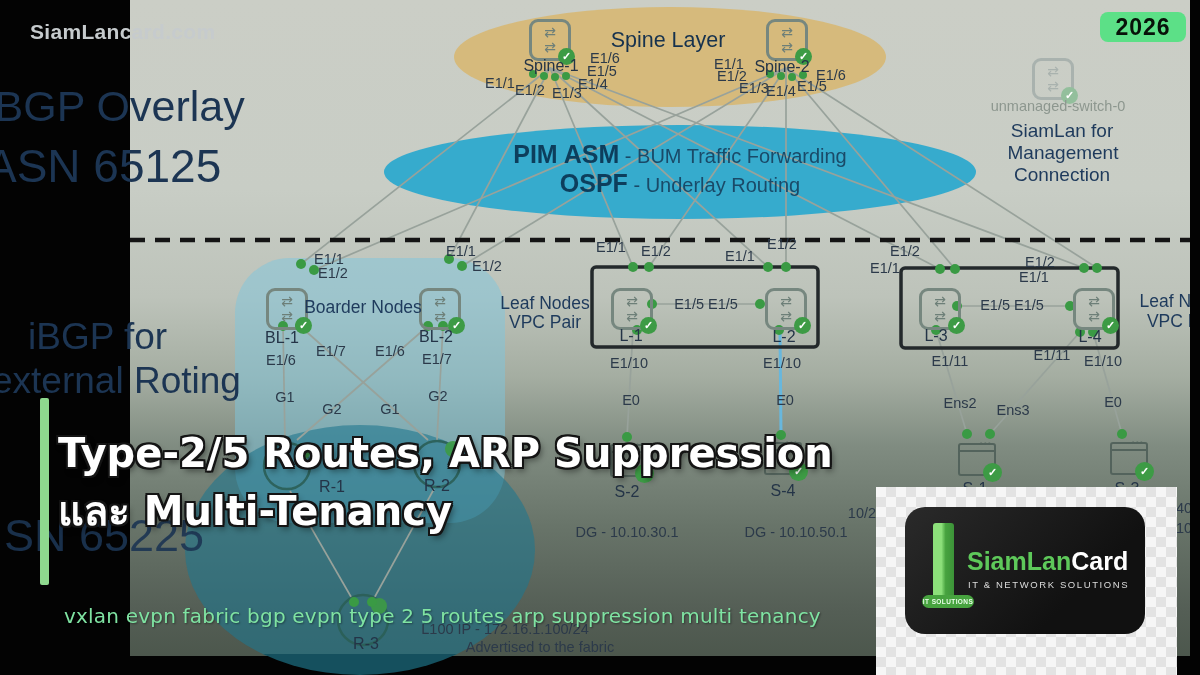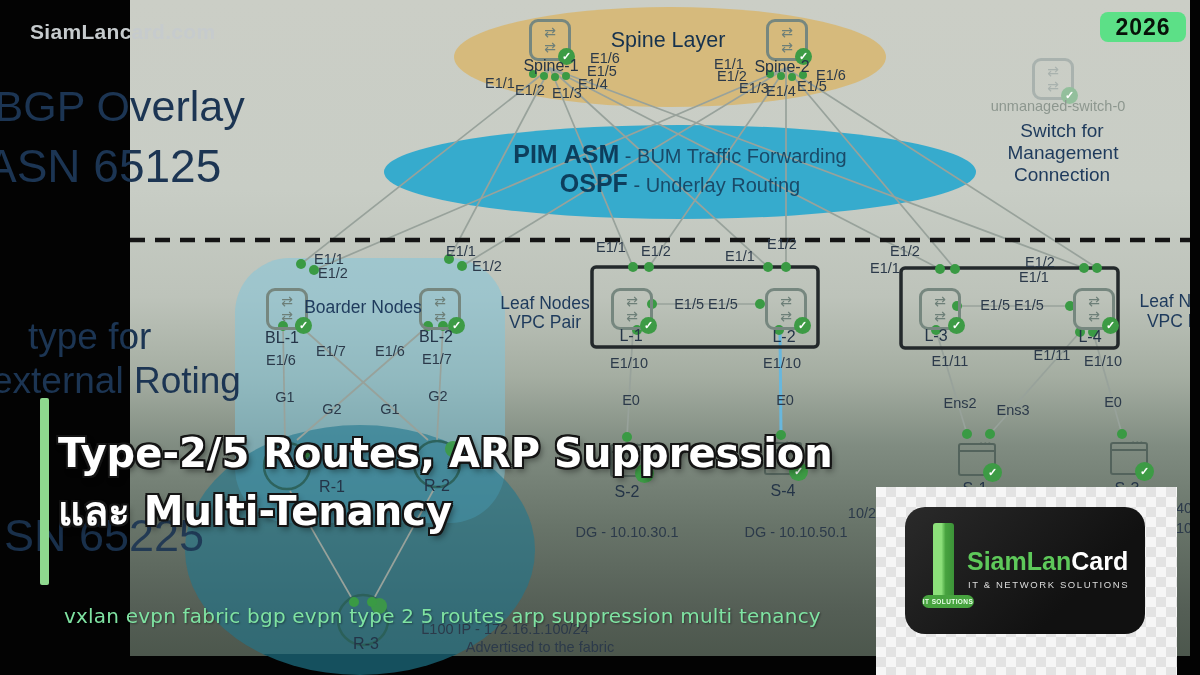--- a/index.html
+++ b/index.html
@@ -318,21 +318,21 @@
     <span class="lbl md" style="left: 1090px; top: 337px;">L-4</span>
     <span class="lbl sm" style="left: 950px; top: 361px;">E1/11</span>
     <span class="lbl sm" style="left: 1052px; top: 355px;">E1/11</span>
     <span class="lbl sm" style="left: 1103px; top: 361px;">E1/10</span>
     <span class="lbl sm" style="left: 960px; top: 403px;">Ens2</span>
     <span class="lbl sm" style="left: 1013px; top: 410px;">Ens3</span>
     <span class="lbl sm" style="left: 1113px; top: 402px;">E0</span>
     <span class="lbl cap" style="left: 1180px; top: 301px;">Leaf Node</span>
     <span class="lbl cap" style="left: 1180px; top: 321px;">VPC Pai</span>
     <span class="lbl dim" style="left: 1050px; top: 106px; margin-left: 8px;">unmanaged-switch-0</span>
-    <span class="lbl cap2" style="left: 1062px; top: 131px;">Switch for</span>
+    <span class="lbl cap2" style="left: 1062px; top: 131px;">SiamLan for</span>
     <span class="lbl cap2" style="left: 1063px; top: 153px;">Management</span>
     <span class="lbl cap2" style="left: 1062px; top: 175px;">Connection</span>
     <span class="lbl md" style="left: 627px; top: 492px;">S-2</span>
     <span class="lbl md" style="left: 783px; top: 491px;">S-4</span>
     <span class="lbl md" style="left: 975px; top: 489px;">S-1</span>
     <span class="lbl md" style="left: 1127px; top: 489px;">S-3</span>
     <span class="lbl sm" style="left: 627px; top: 532px;">DG - 10.10.30.1</span>
     <span class="lbl sm" style="left: 796px; top: 532px;">DG - 10.10.50.1</span>
     <span class="lbl sm" style="left: 866px; top: 513px;">10/24</span>
     <span class="lbl sm" style="left: 1186px; top: 508px;">40.</span>
@@ -346,21 +346,21 @@
 
 <div class="abs bar" style="left:0;top:0;width:130px;height:675px;"></div>
 <div class="abs bar" style="left:1190px;top:0;width:10px;height:675px;"></div>
 <div class="abs bar" style="left:0;top:656px;width:1200px;height:19px;"></div>
 <svg id="teal-sliver" class="abs" style="left:0;top:654px;" width="1200" height="21" viewBox="0 654 1200 21">
   <ellipse cx="360" cy="550" rx="175" ry="125" fill="#15505e"></ellipse>
 </svg>
 
 <div class="abs ovl" id="ovl-ibgp1">iBGP Overlay</div>
 <div class="abs ovl" id="ovl-ibgp2">ASN 65125</div>
-<div class="abs ovl" id="ovl-ebgp1">type for</div>
+<div class="abs ovl" id="ovl-ebgp1">iBGP for</div>
 <div class="abs ovl" id="ovl-ebgp2">external Roting</div>
 <div class="abs ovl" id="ovl-asn">SN 65225</div>
 
 <div class="abs" id="site-text">SiamLancard.com</div>
 <div class="abs" id="year-badge">2026</div>
 
 <div class="abs" id="accent-bar"></div>
 <div class="abs" id="title-block">
   <div class="tl">Type-2/5 Routes, ARP Suppression</div>
   <div class="tl">และ Multi-Tenancy</div>

